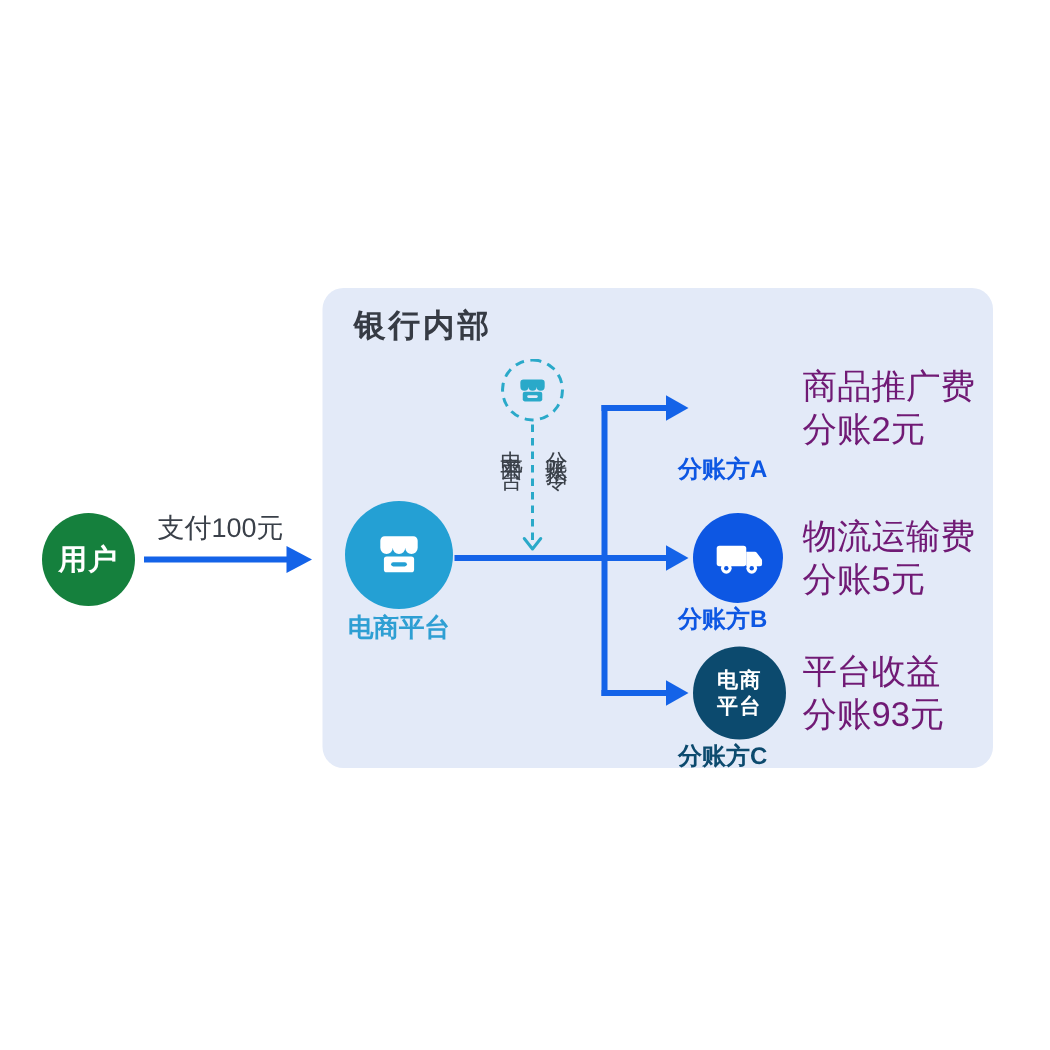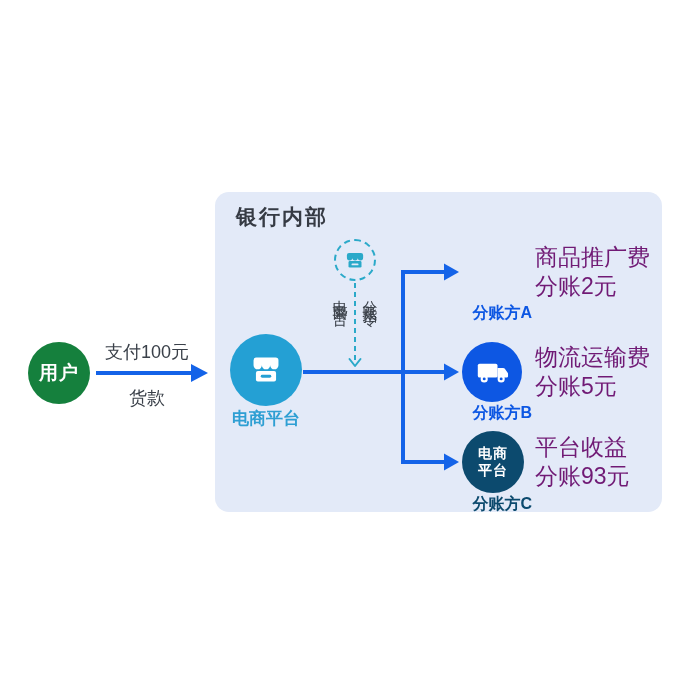--- a/index.html
+++ b/index.html
@@ -58,42 +58,41 @@
   .branch.b{top:342px;}
   .branch.c{top:431px;}
   .branch-circle{
     width:60px;height:60px;border-radius:50%;display:flex;align-items:center;justify-content:center;
     flex-direction:column;
   }
   .branch-circle.blue{background:#0d57e3;}
   .branch-circle.teal{background:#0c4a6e;width:62px;height:62px;}
   .branch-circle .ct{color:#fff;font-size:14px;font-weight:bold;line-height:17px;letter-spacing:1px;}
   .party-label{
-    position:absolute;left:-10px;top:61px;width:80px;text-align:right;
+    position:absolute;left:-10px;top:61px;width:80px;text-align:left;
     font-size:16px;font-weight:bold;
   }
   .party-label.blue{color:#0d57e3;}
   .party-label.teal{color:#0c4a6e;}
   .branch-desc{
     position:absolute;left:73px;top:1px;font-size:23px;line-height:29px;color:#701a75;
     white-space:nowrap;
   }
 </style>
 </head>
 <body>
 
 <div class="stage">
 
   <div class="user-circle">
     <span>用户</span>
   </div>
 
   <div class="payment-label">
     <span class="l1">支付100元</span>
-    <span class="l2">货款</span>
   </div>
 
   <div class="bank-box"></div>
   <div class="bank-title">银行内部</div>
 
   <svg class="arrows" viewBox="0 0 700 700">
 
     <g>
       <line x1="96" y1="373" x2="193" y2="373" stroke="#1463e8" stroke-width="4"></line>
       <polygon points="208,373 191,364 191,382" fill="#1463e8"></polygon>

